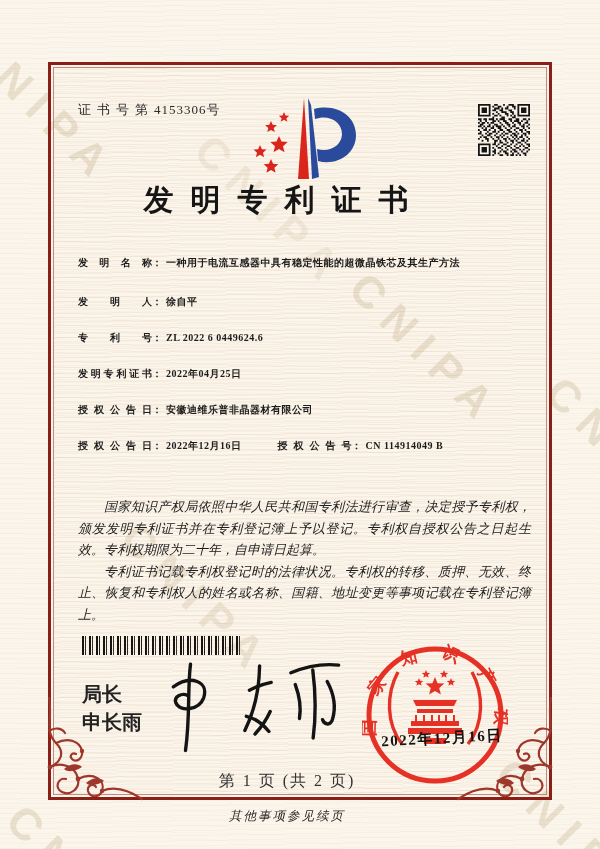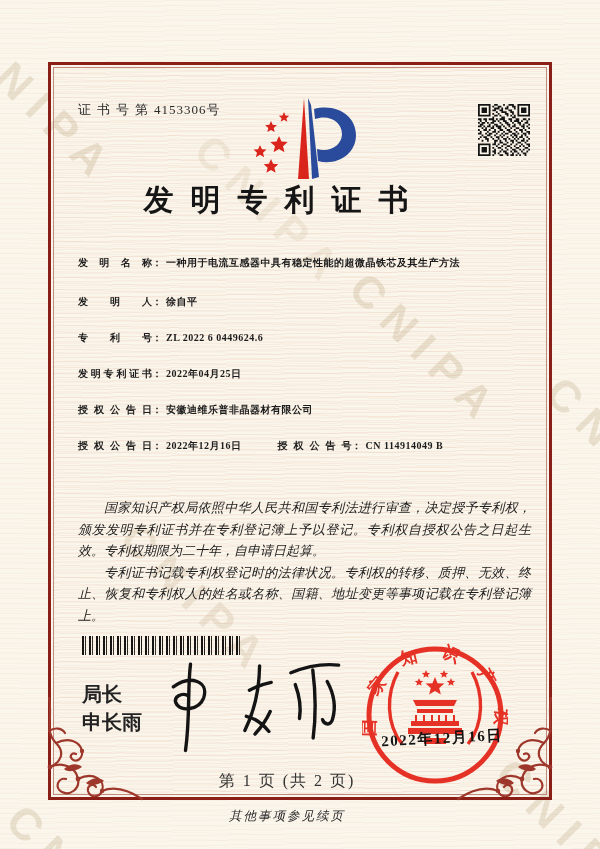--- a/index.html
+++ b/index.html
@@ -54,21 +54,21 @@
   .frow{margin-bottom:15px;line-height:21px;font-weight:bold;}
   .lbl{display:inline-block;width:74px;text-align:justify;text-align-last:justify;vertical-align:top;}
   .colon{display:inline-block;width:14px;vertical-align:top;}
   .val{letter-spacing:0.5px;}
   .pair2{margin-left:36px;}
   .paras{
     position:absolute;left:78px;top:497px;width:453px;z-index:3;
     font-size:13px;line-height:21.5px;color:#1c1c1c;
     font-style:italic;text-align:justify;
   }
-  .paras p{margin:0;text-indent:2em;}
+  .paras p{margin:0;text-indent:2em;font-family:Liberation Mono, monospace;}
   .barcode{
     position:absolute;left:82px;top:636px;width:158px;height:19px;z-index:3;
     background-image:repeating-linear-gradient(90deg,
       #161412 0 2px, transparent 2px 3px,
       #2a2622 3px 4px, transparent 4px 7px,
       #161412 7px 9px, transparent 9px 10px,
       #37322c 10px 11px, transparent 11px 14px,
       #161412 14px 16px, transparent 16px 17px,
       #201c18 17px 18px, transparent 18px 21px);
   }

